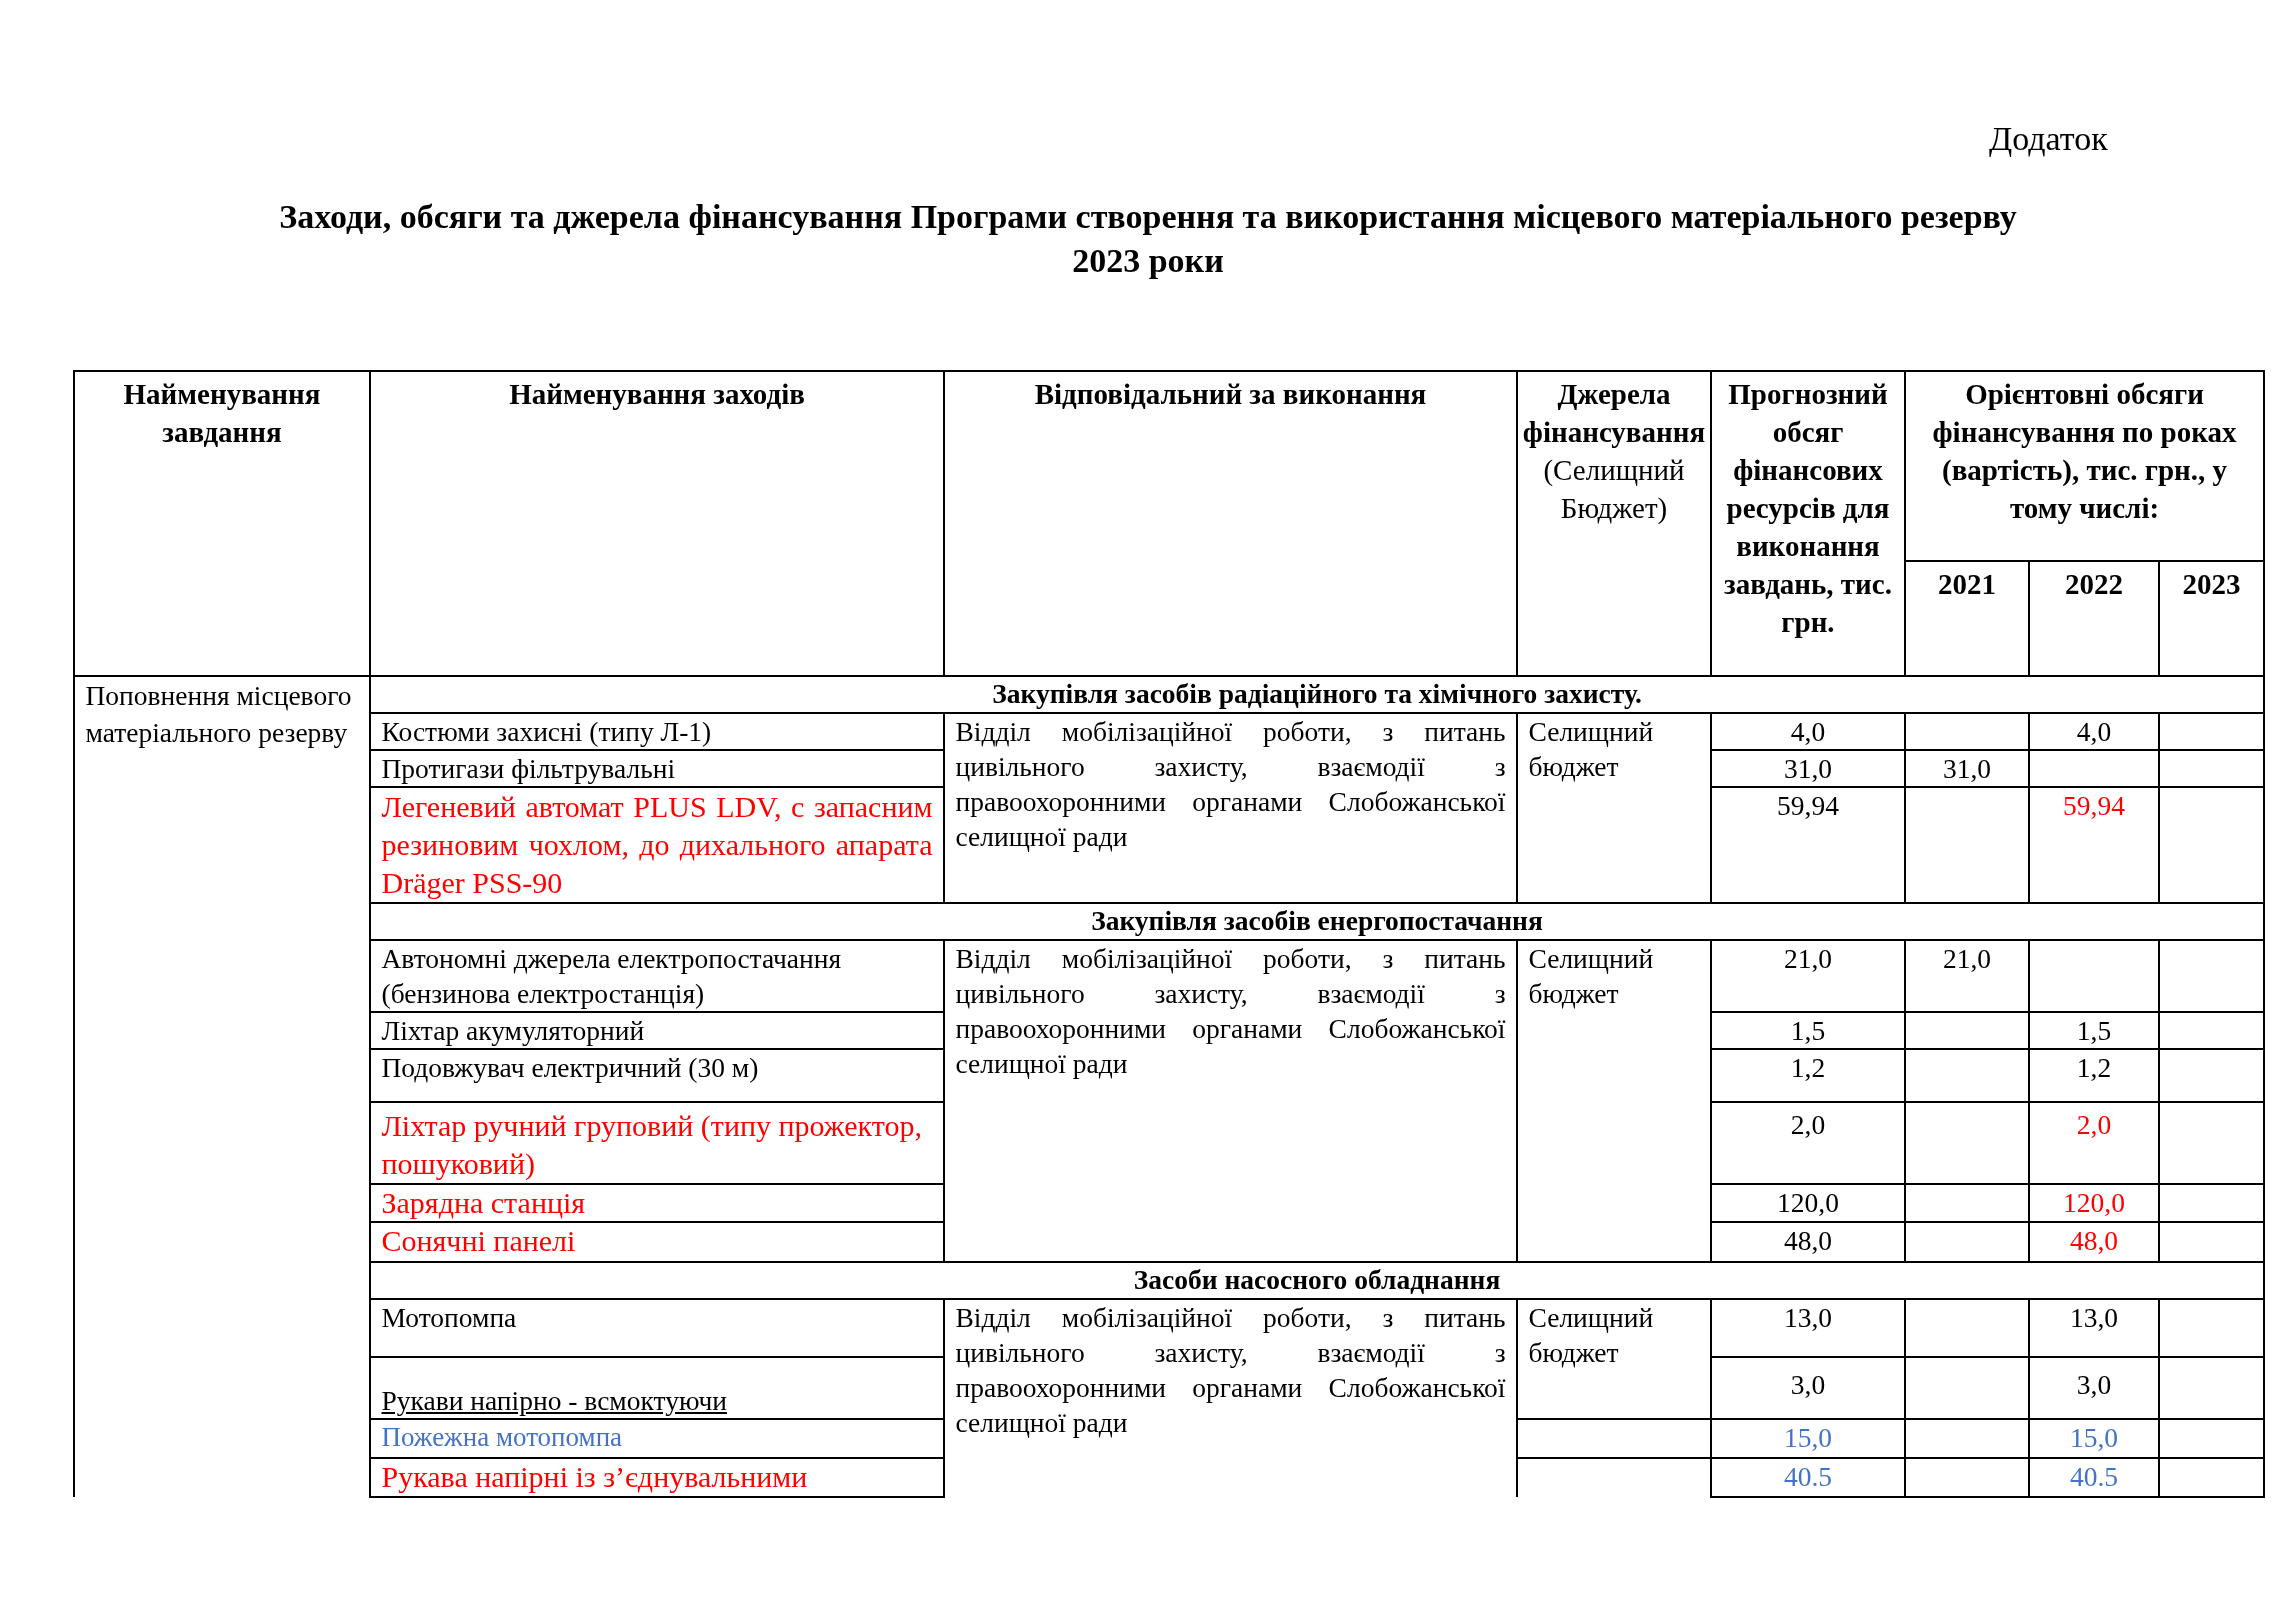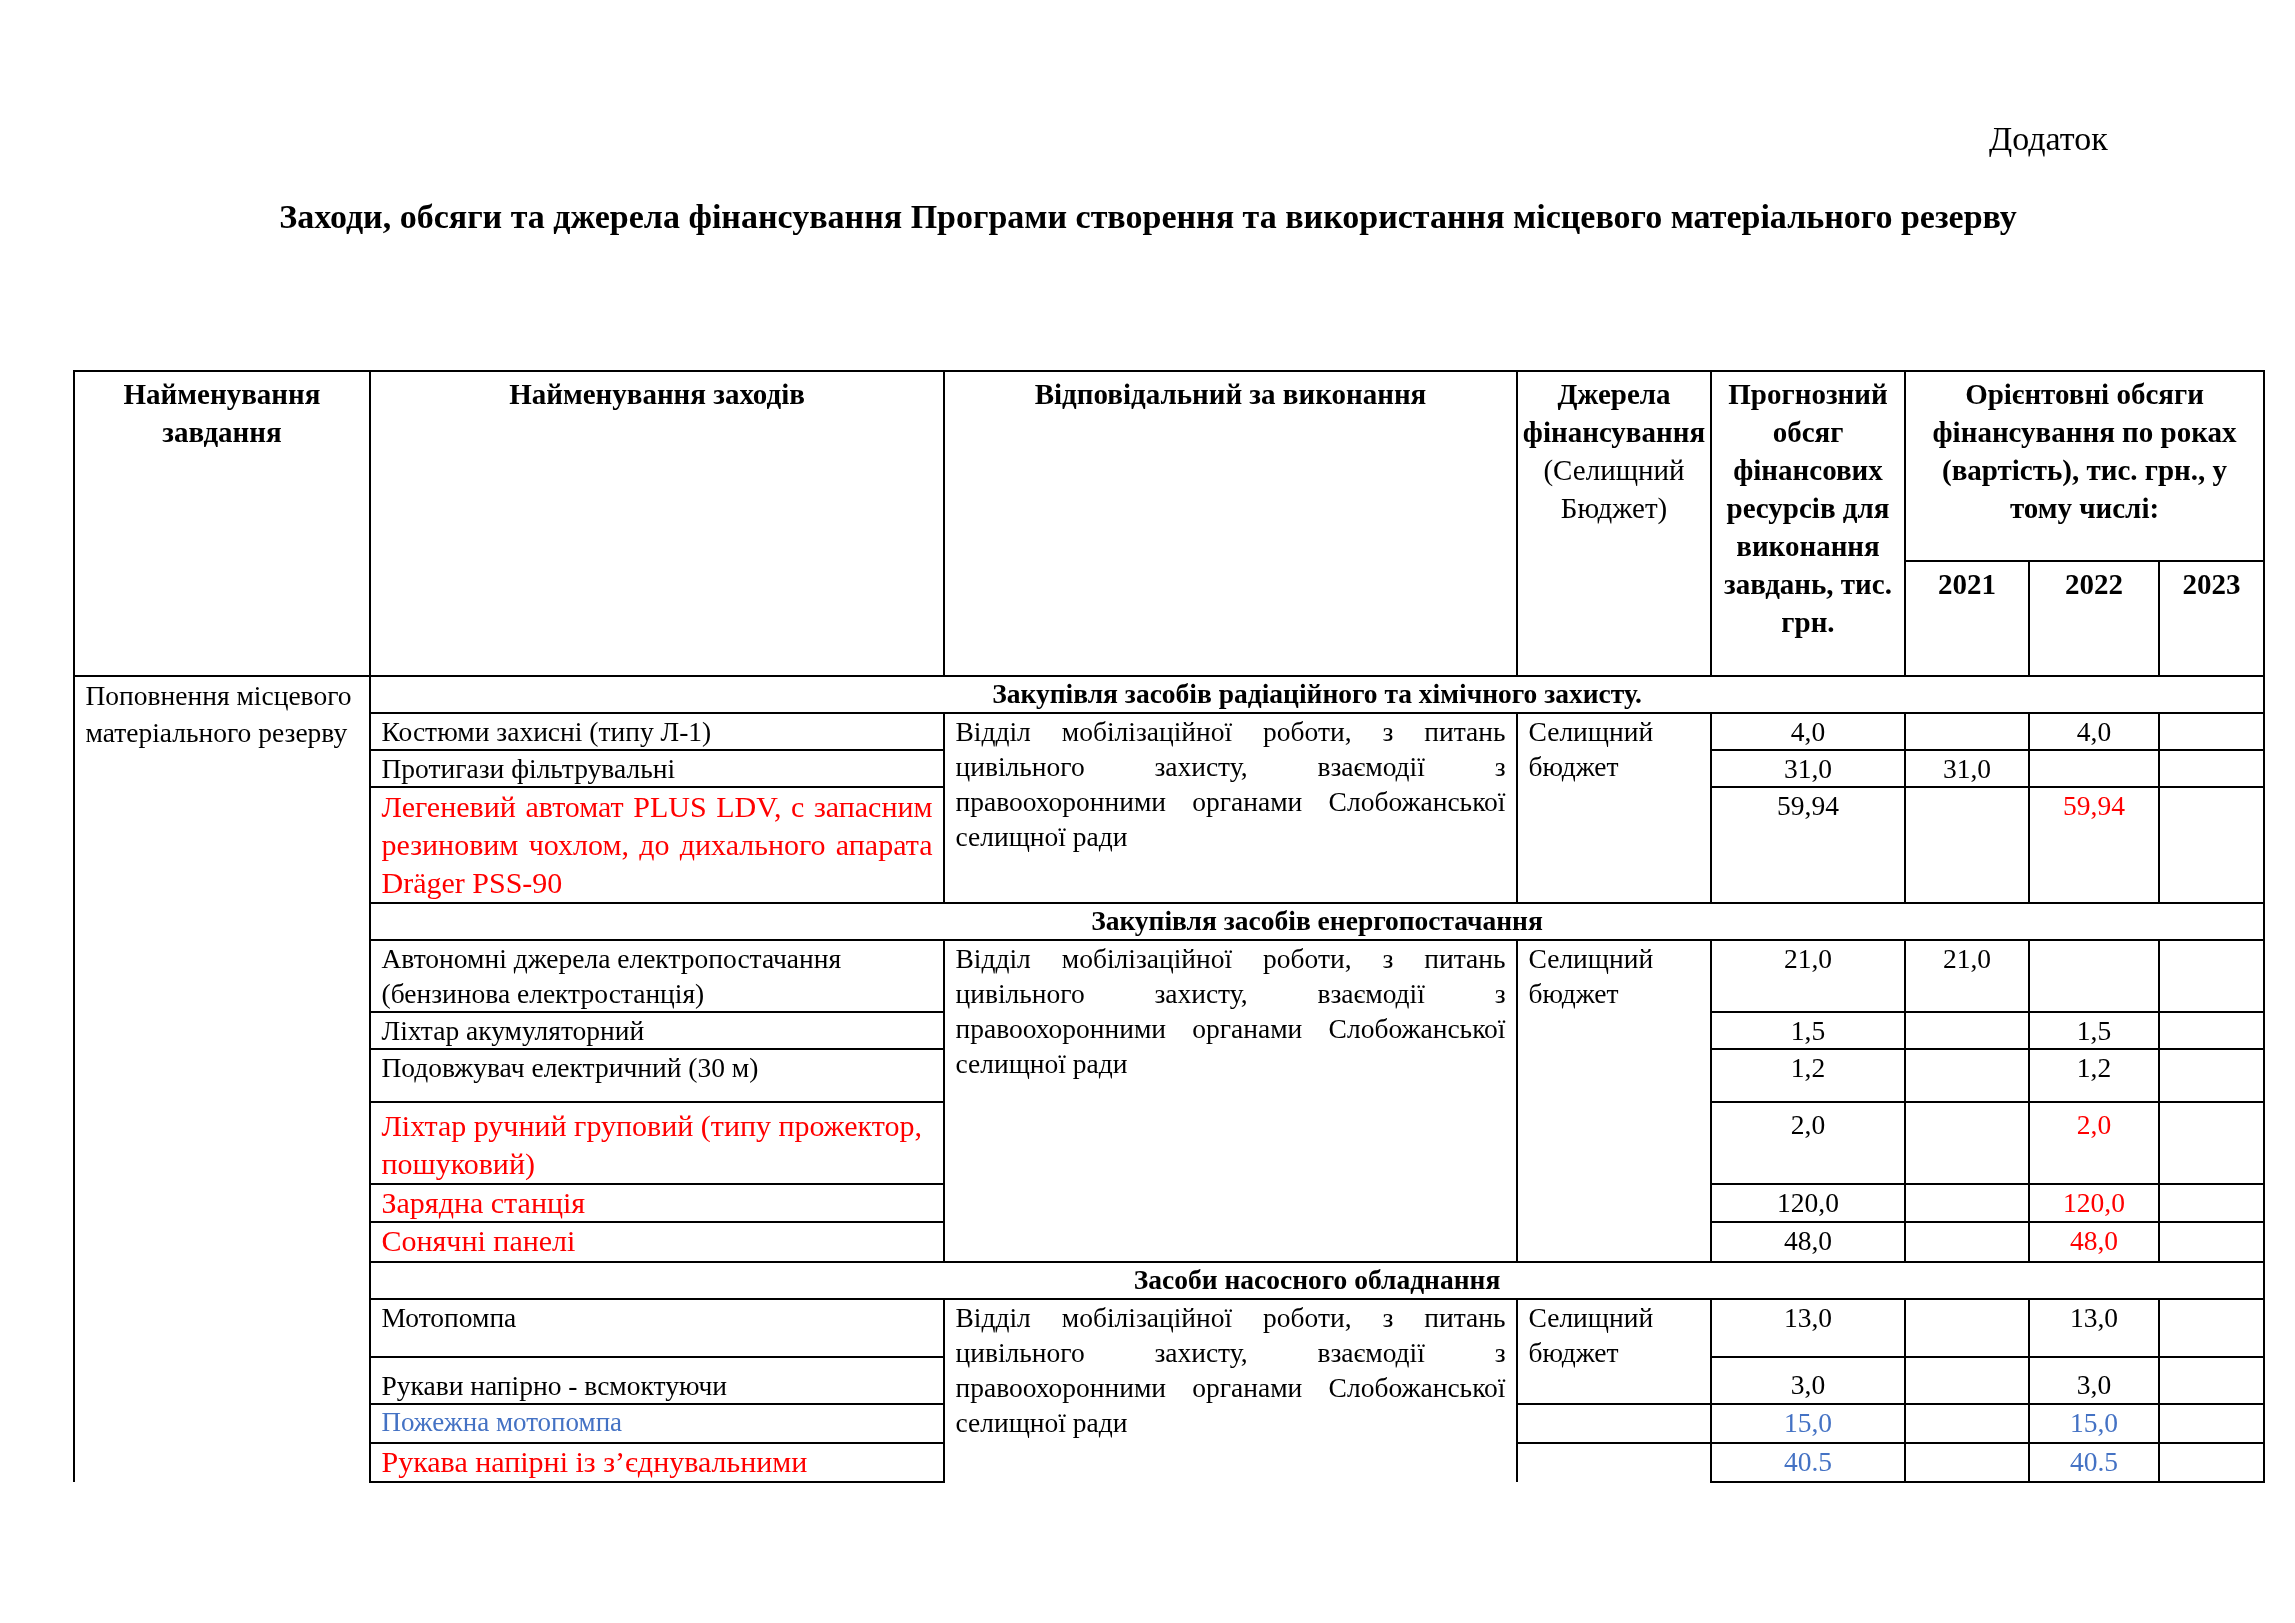--- a/index.html
+++ b/index.html
@@ -23,20 +23,21 @@
   .blue-num { color: #4472c4; }
   td.just { text-align: justify; text-align-last: left; }
 </style>
 </head>
 <body>
 
 <div class="appendix">Додаток</div>
 
 <div class="title">
   <div>Заходи, обсяги та джерела фінансування Програми створення та використання місцевого матеріального резерву</div>
+  <div>2023 роки</div>
 </div>
 
 <table class="main">
   <colgroup>
     <col style="width:296px">
     <col style="width:574px">
     <col style="width:573px">
     <col style="width:194px">
     <col style="width:194px">
     <col style="width:124px">
@@ -143,21 +144,21 @@
   <tr style="height:58px">
     <td>Мотопомпа</td>
     <td rowspan="4" class="resp" style="border-bottom:none;">Відділ мобілізаційної роботи, з питань цивільного захисту, взаємодії з правоохоронними органами Слобожанської селищної ради</td>
     <td rowspan="2">Селищний бюджет</td>
     <td class="num">13,0</td>
     <td class="num"></td>
     <td class="num">13,0</td>
     <td class="num"></td>
   </tr>
   <tr style="height:47px">
-    <td style="padding-top:10px;">Рукави напірно - всмоктуючи</td>
+    <td style="padding-top:25px;text-decoration:underline;">Рукави напірно - всмоктуючи</td>
     <td class="num" style="padding-top:9.2px;">3,0</td>
     <td class="num"></td>
     <td class="num" style="padding-top:9.2px;">3,0</td>
     <td class="num"></td>
   </tr>
   <tr style="height:39px">
     <td class="blue">Пожежна мотопомпа</td>
     <td></td>
     <td class="num blue-num">15,0</td>
     <td class="num"></td>

